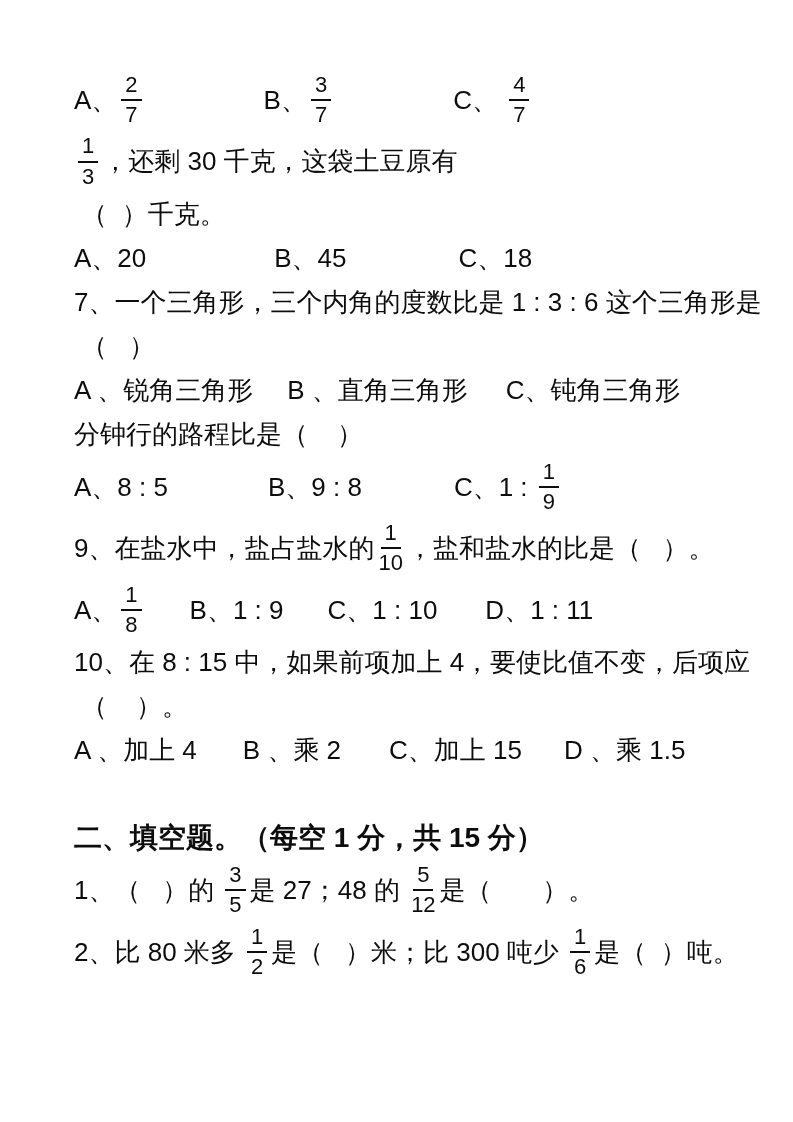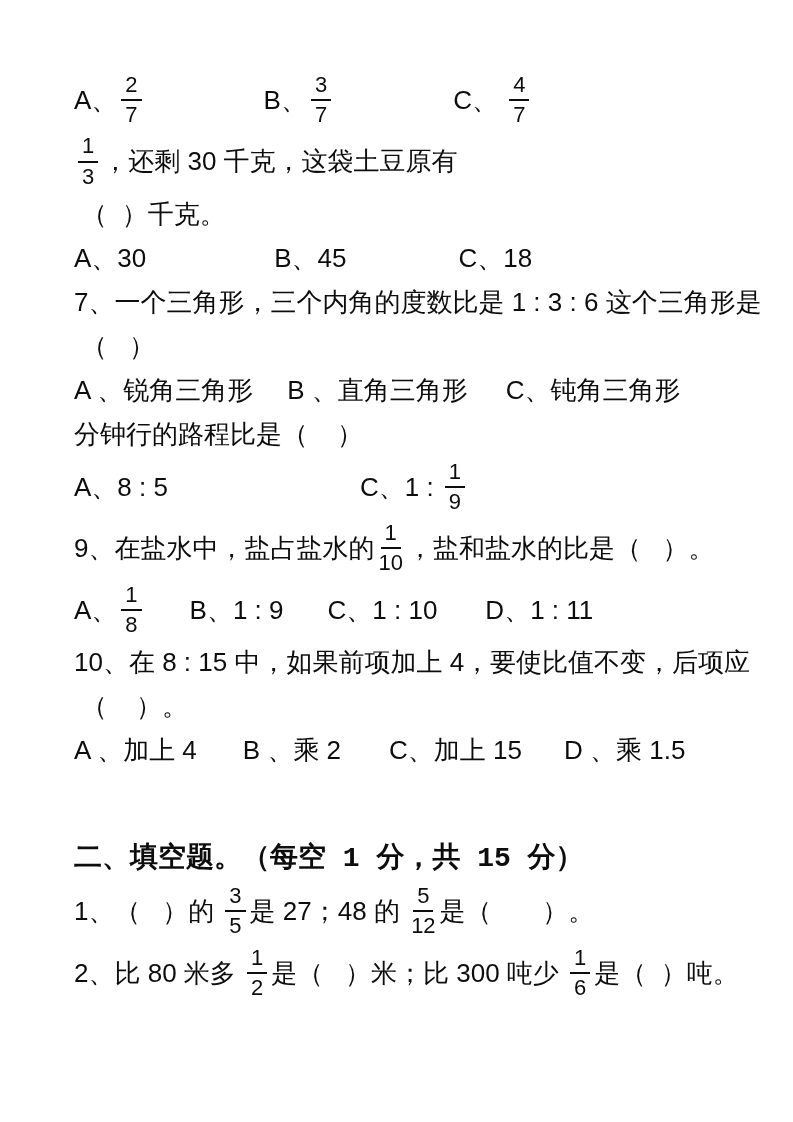--- a/index.html
+++ b/index.html
@@ -61,28 +61,28 @@
   }
 </style>
 </head>
 <body>
 
 <div class="page">
   <div id="doc">
       <div class="line"><span class="txt">A、</span><span class="frac"><span class="num">2</span><span class="den">7</span></span><span class="gap" style="width: 118px;"></span><span class="txt">B、</span><span class="frac"><span class="num">3</span><span class="den">7</span></span><span class="gap" style="width: 118px;"></span><span class="txt">C、 </span><span class="frac"><span class="num">4</span><span class="den">7</span></span></div>
       <div class="line"><span class="frac"><span class="num">1</span><span class="den">3</span></span><span class="txt">，还剩 30 千克，这袋土豆原有</span></div>
       <div class="line"><span class="txt"> （  ）千克。</span></div>
-      <div class="line"><span class="txt">A、30</span><span class="gap" style="width: 128px;"></span><span class="txt">B、45</span><span class="gap" style="width: 112px;"></span><span class="txt">C、18</span></div>
+      <div class="line"><span class="txt">A、20</span><span class="gap" style="width: 128px;"></span><span class="txt">B、45</span><span class="gap" style="width: 112px;"></span><span class="txt">C、18</span></div>
       <div class="line"><span class="txt">7、一个三角形，三个内角的度数比是 1 : 3 : 6 这个三角形是</span></div>
       <div class="line"><span class="txt"> （   ）</span></div>
       <div class="line"><span class="txt">A 、锐角三角形</span><span class="gap" style="width: 34px;"></span><span class="txt">B 、直角三角形</span><span class="gap" style="width: 38px;"></span><span class="txt">C、钝角三角形</span></div>
       <div class="line"><span class="txt">分钟行的路程比是（    ）</span></div>
-      <div class="line"><span class="txt">A、8 : 5</span><span class="gap" style="width: 100px;"></span><span class="gap" style="width: 92px;"></span><span class="txt">C、1 : </span><span class="frac"><span class="num">1</span><span class="den">9</span></span></div>
+      <div class="line"><span class="txt">A、8 : 5</span><span class="gap" style="width: 100px;"></span><span class="txt">B、9 : 8</span><span class="gap" style="width: 92px;"></span><span class="txt">C、1 : </span><span class="frac"><span class="num">1</span><span class="den">9</span></span></div>
       <div class="line"><span class="txt">9、在盐水中，盐占盐水的</span><span class="frac"><span class="num">1</span><span class="den">10</span></span><span class="txt">，盐和盐水的比是（   ）。</span></div>
       <div class="line"><span class="txt">A、</span><span class="frac"><span class="num">1</span><span class="den">8</span></span><span class="gap" style="width: 44px;"></span><span class="txt">B、1 : 9</span><span class="gap" style="width: 44px;"></span><span class="txt">C、1 : 10</span><span class="gap" style="width: 48px;"></span><span class="txt">D、1 : 11</span></div>
       <div class="line"><span class="txt">10、在 8 : 15 中，如果前项加上 4，要使比值不变，后项应</span></div>
       <div class="line"><span class="txt"> （    ）。</span></div>
       <div class="line"><span class="txt">A 、加上 4</span><span class="gap" style="width: 46px;"></span><span class="txt">B 、乘 2</span><span class="gap" style="width: 48px;"></span><span class="txt">C、加上 15</span><span class="gap" style="width: 42px;"></span><span class="txt">D 、乘 1.5</span></div>
-      <div class="line bold" style="margin-top: 65px; font-family: Liberation Mono, monospace;"><span class="txt">二、填空题。（每空 1 分，共 15 分）</span></div>
+      <div class="line bold" style="margin-top: 44px;"><span class="txt">二、填空题。（每空 1 分，共 15 分）</span></div>
       <div class="line"><span class="txt">1、（   ）的 </span><span class="frac"><span class="num">3</span><span class="den">5</span></span><span class="txt">是 27；48 的 </span><span class="frac"><span class="num">5</span><span class="den">12</span></span><span class="txt">是（       ）。</span></div>
       <div class="line"><span class="txt">2、比 80 米多 </span><span class="frac"><span class="num">1</span><span class="den">2</span></span><span class="txt">是（   ）米；比 300 吨少 </span><span class="frac"><span class="num">1</span><span class="den">6</span></span><span class="txt">是（  ）吨。</span></div>
     </div>
 </div>
 
 </body></html>

